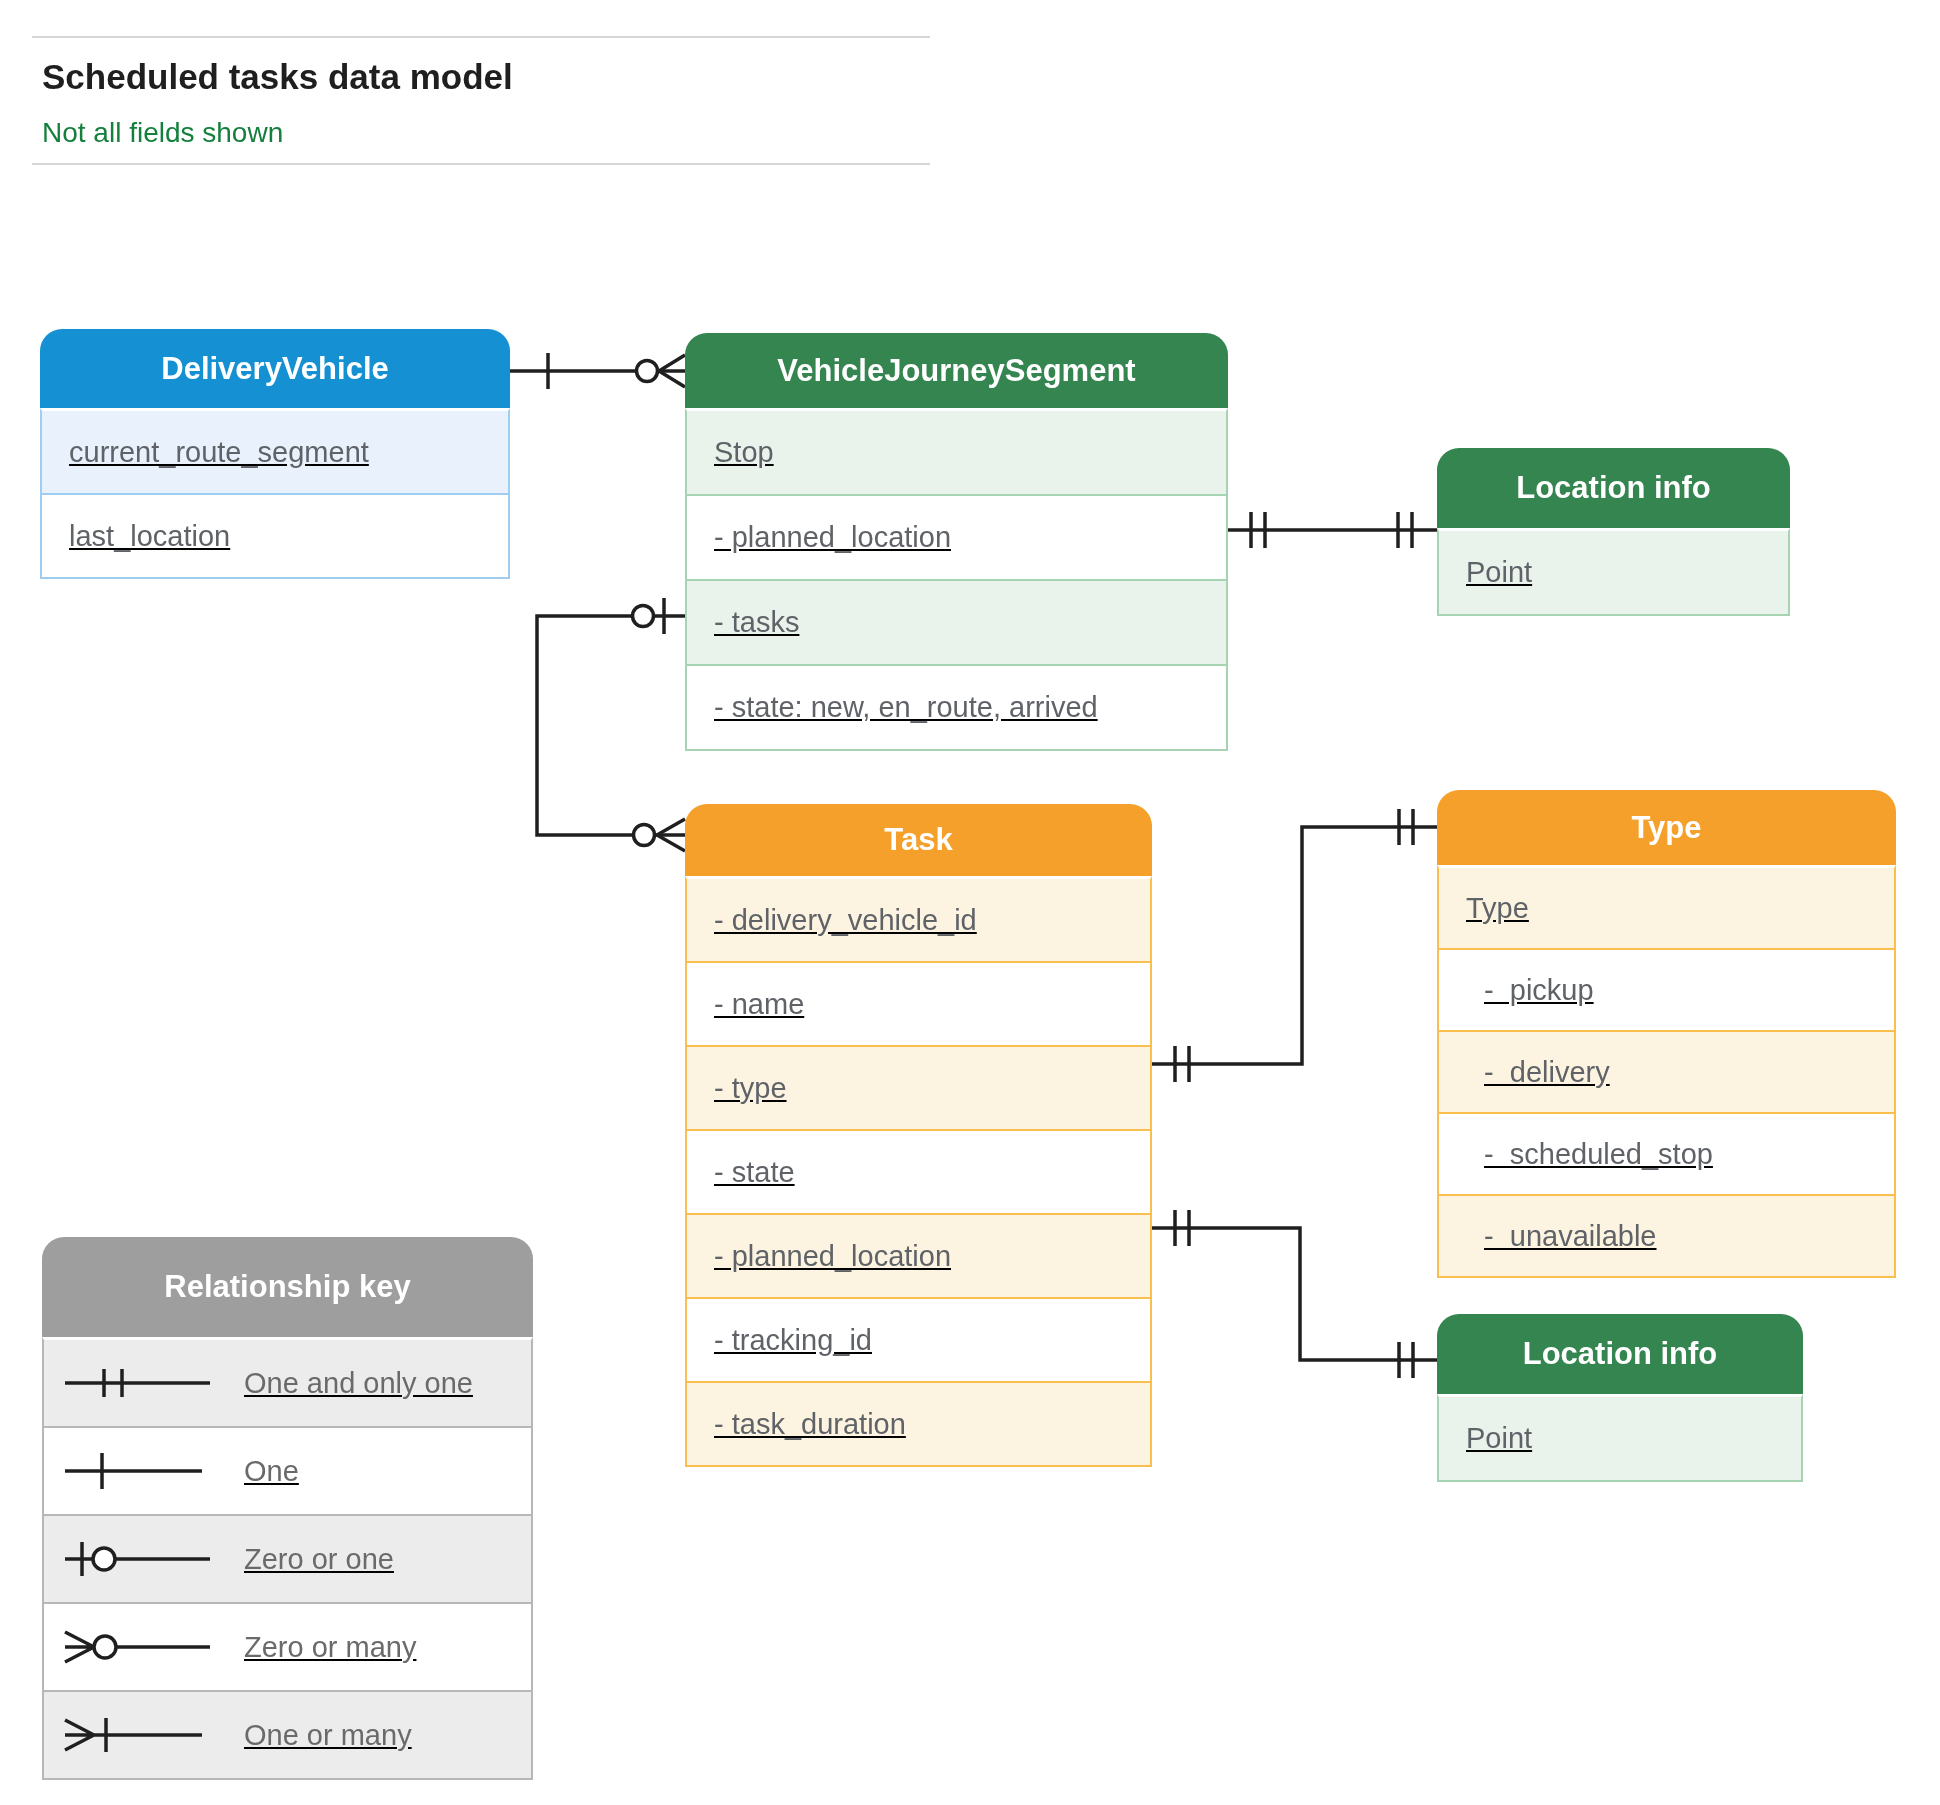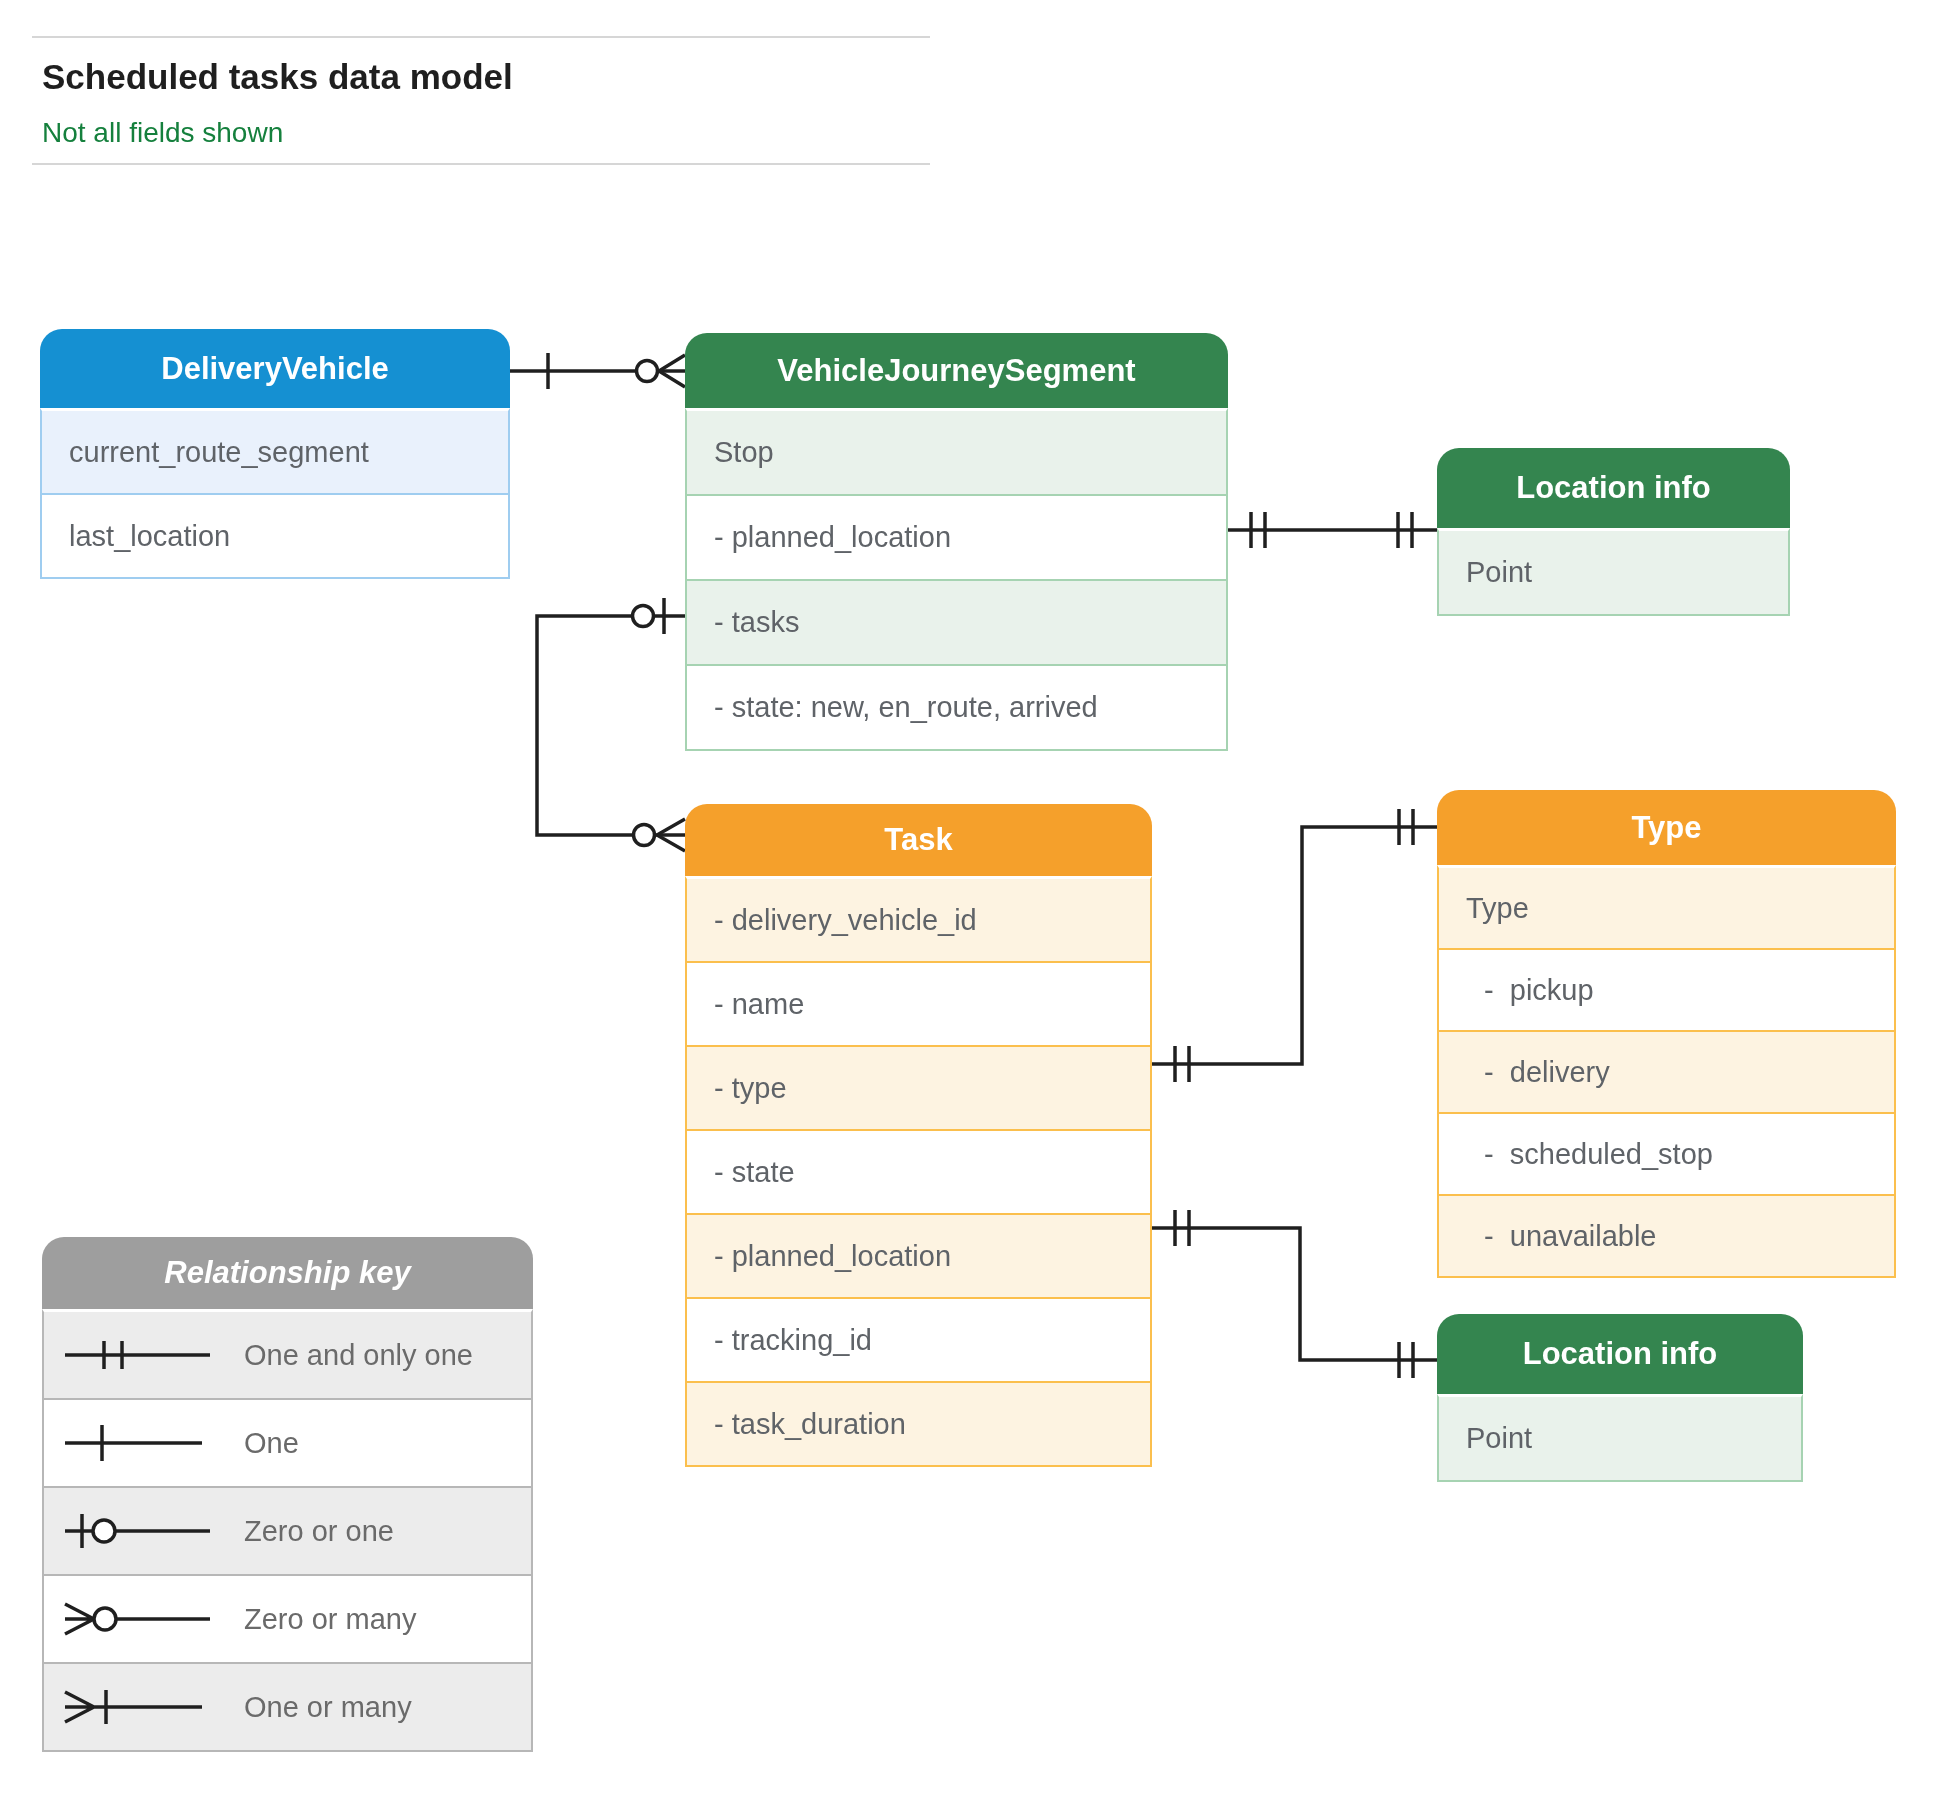--- a/index.html
+++ b/index.html
@@ -12,42 +12,42 @@
   #rule-bottom{top:163px;}
   .title{position:absolute;left:42px;top:57px;font-size:35px;font-weight:700;color:#1f1f1f;}
   .subtitle{position:absolute;left:42px;top:117px;font-size:28px;color:#15803d;}
 
   .entity{position:absolute;}
   .entity .hd{
     display:flex;align-items:center;justify-content:center;
     border-radius:22px 22px 0 0;color:#ffffff;font-weight:700;font-size:31px;
     background:var(--hd);
   }
-  .entity .body{border:2px solid var(--bd);border-top:3px solid #ffffff;background:#fff;}
+  .entity .body{border:2px solid var(--bd);border-top:3px solid #ffffff;background:#fff;text-decoration:underline;}
   .entity .row{
     display:flex;align-items:center;padding-left:27px;
     font-size:29px;color:#5f6368;white-space:pre;background:#fff;
   }
   .entity .row + .row{border-top:2px solid var(--bd);}
   .entity .row:nth-child(odd){background:var(--tint);}
 
   .c-blue  {--hd:#1590d2;--bd:#9fcdf0;--tint:#e9f1fc;}
   .c-green {--hd:#34854f;--bd:#a6d3b2;--tint:#e9f2eb;}
   .c-orange{--hd:#f5a02b;--bd:#fbbf4d;--tint:#fdf3e1;}
   .c-gray  {--hd:#9e9e9e;--bd:#b7b7b7;--tint:#ececec;}
 
   .e-dv  {left:40px;top:329px;width:470px;}  .e-dv .hd{height:79px;}  .e-dv .row{height:82px;}
   .e-vjs {left:685px;top:333px;width:543px;} .e-vjs .hd{height:75px;} .e-vjs .row{height:83px;}
   .e-loc1{left:1437px;top:448px;width:353px;}.e-loc1 .hd{height:80px;}.e-loc1 .row{height:83px;}
   .e-task{left:685px;top:804px;width:467px;} .e-task .hd{height:72px;}.e-task .row{height:82px;}
   .e-type{left:1437px;top:790px;width:459px;}.e-type .hd{height:75px;}.e-type .row{height:80px;}
   .e-type .row{padding-left:45px;} .e-type .row:first-child{padding-left:27px;}
   .e-loc2{left:1437px;top:1314px;width:366px;}.e-loc2 .hd{height:80px;}.e-loc2 .row{height:83px;}
 
-  .e-key {left:42px;top:1237px;width:491px;} .e-key .hd{height:72px;font-size:31px;font-style:italic;}
+  .e-key {left:42px;top:1237px;width:491px;} .e-key .hd{height:100px;font-size:31px;}
   .e-key .row{height:86px;padding-left:18px;}
   .e-key .row .lbl{font-size:29px;color:#6a6a6a;margin-left:32px;white-space:pre;}
   .sym{width:150px;height:44px;display:inline-flex;align-items:center;}
   .sym svg{display:block;}
   .sym path{stroke:#1f1f1f;stroke-width:3.5;fill:none;}
   .sym circle{stroke:#1f1f1f;stroke-width:3.5;fill:#ffffff;}
 
   #connectors{position:absolute;left:0;top:0;pointer-events:none;}
   #connectors path{stroke:#1f1f1f;stroke-width:3.5;fill:none;}
   #connectors circle{stroke:#1f1f1f;stroke-width:3.5;fill:#ffffff;}

